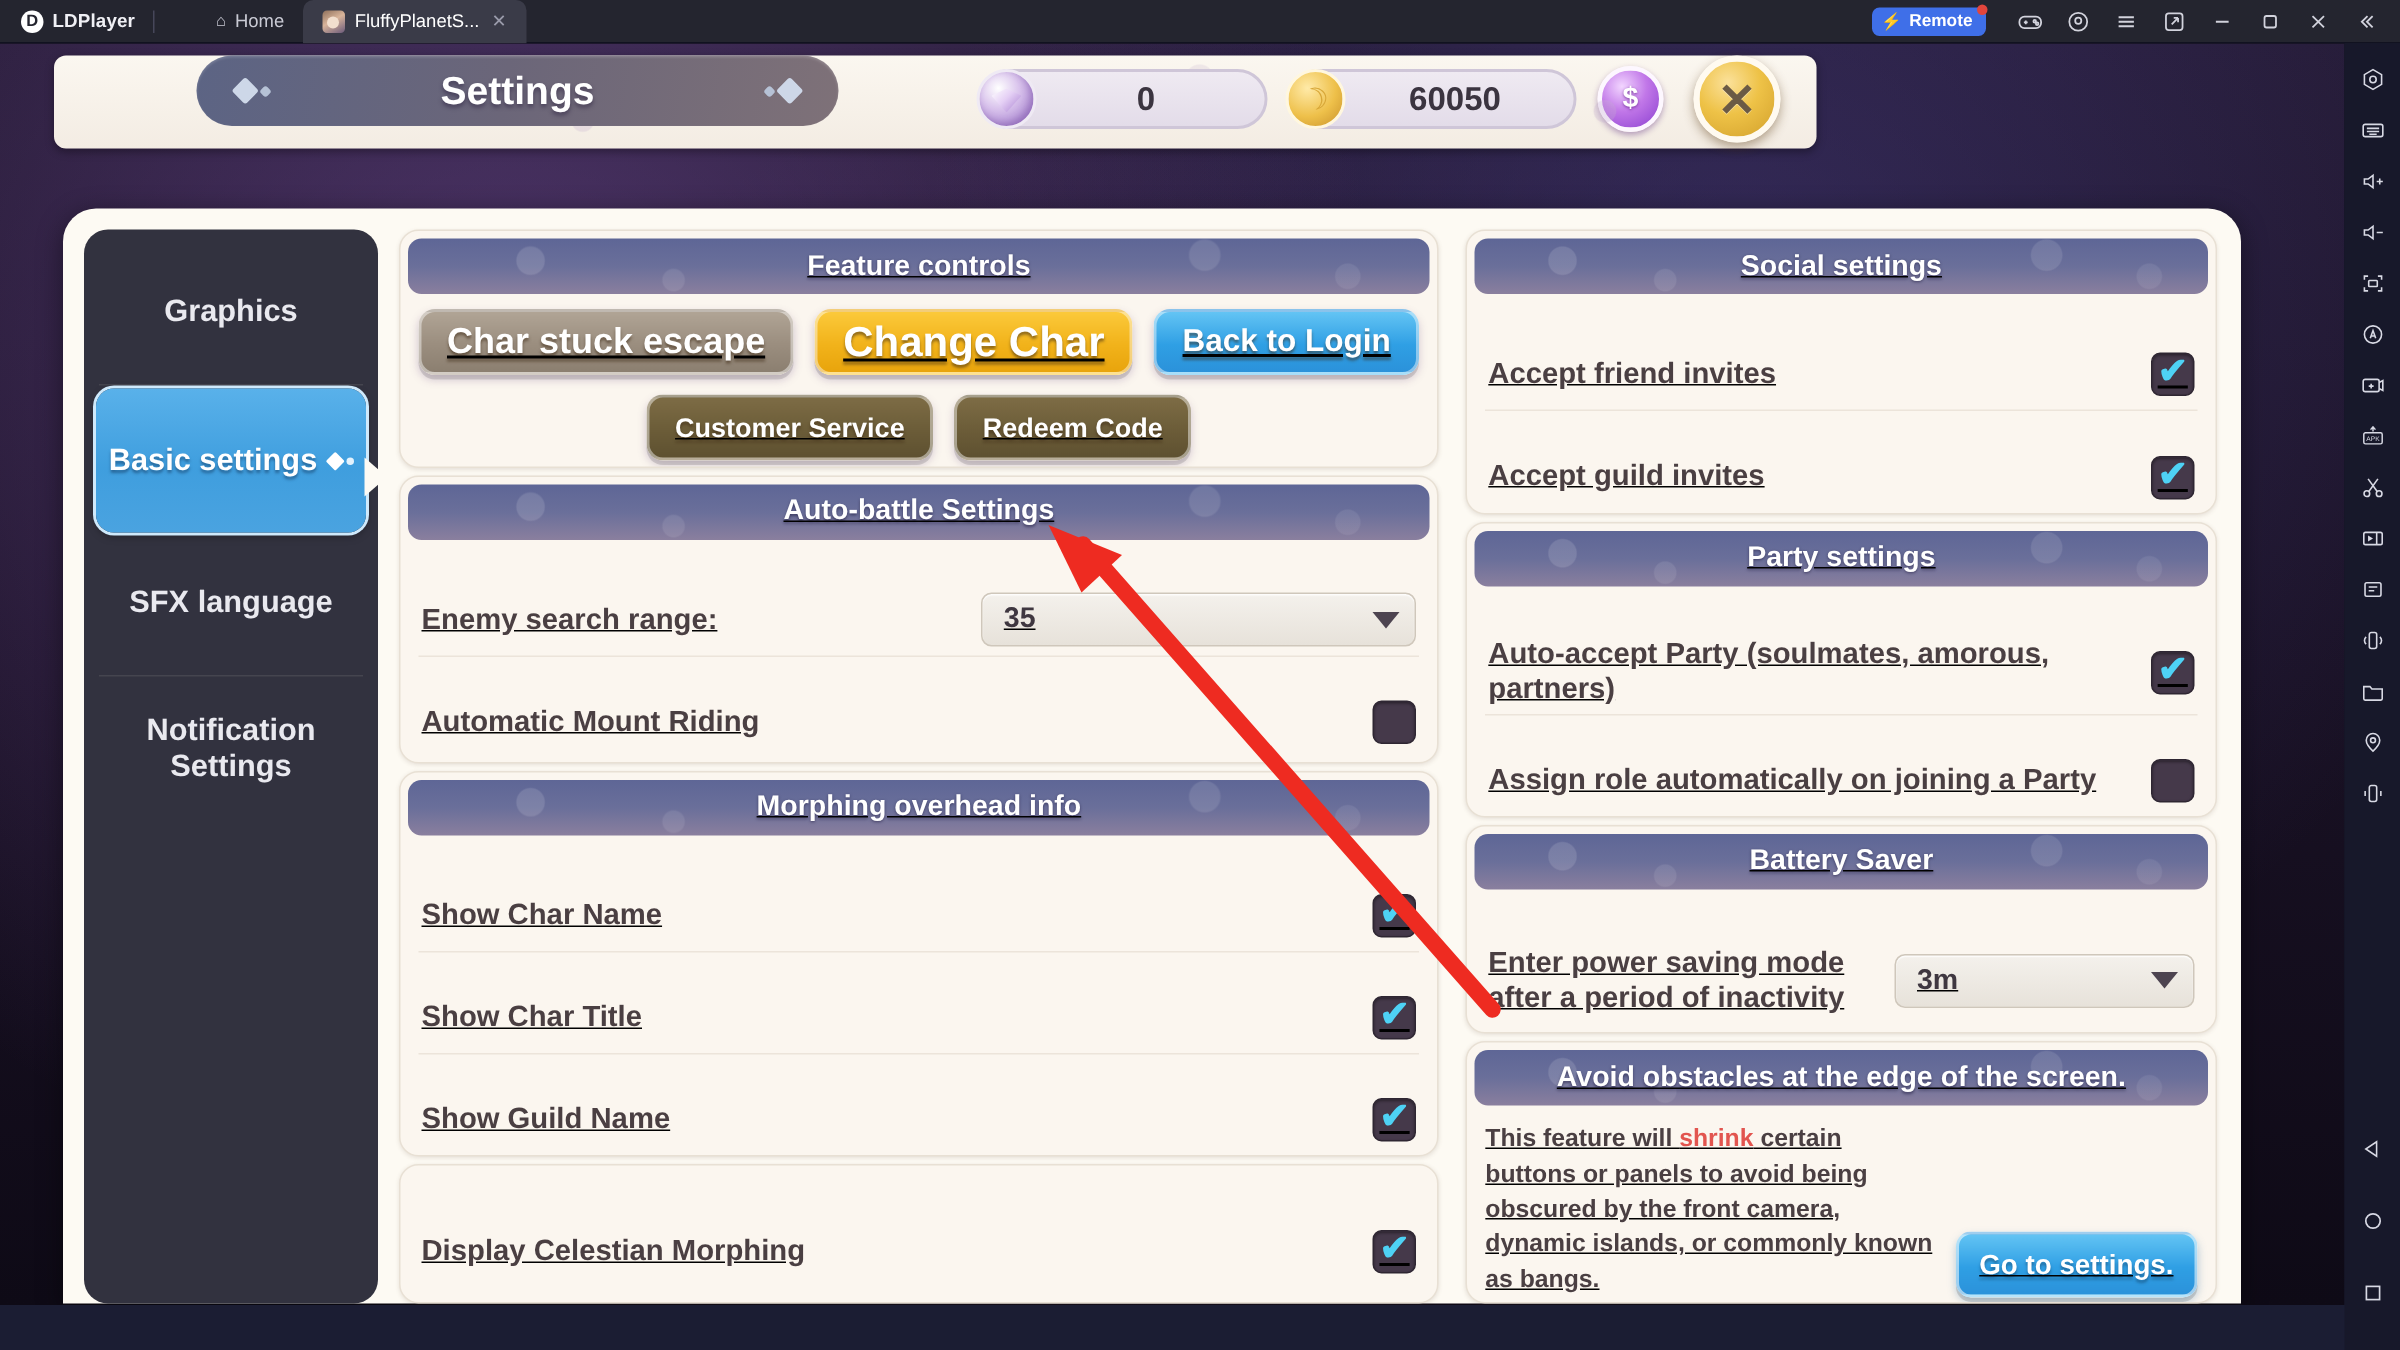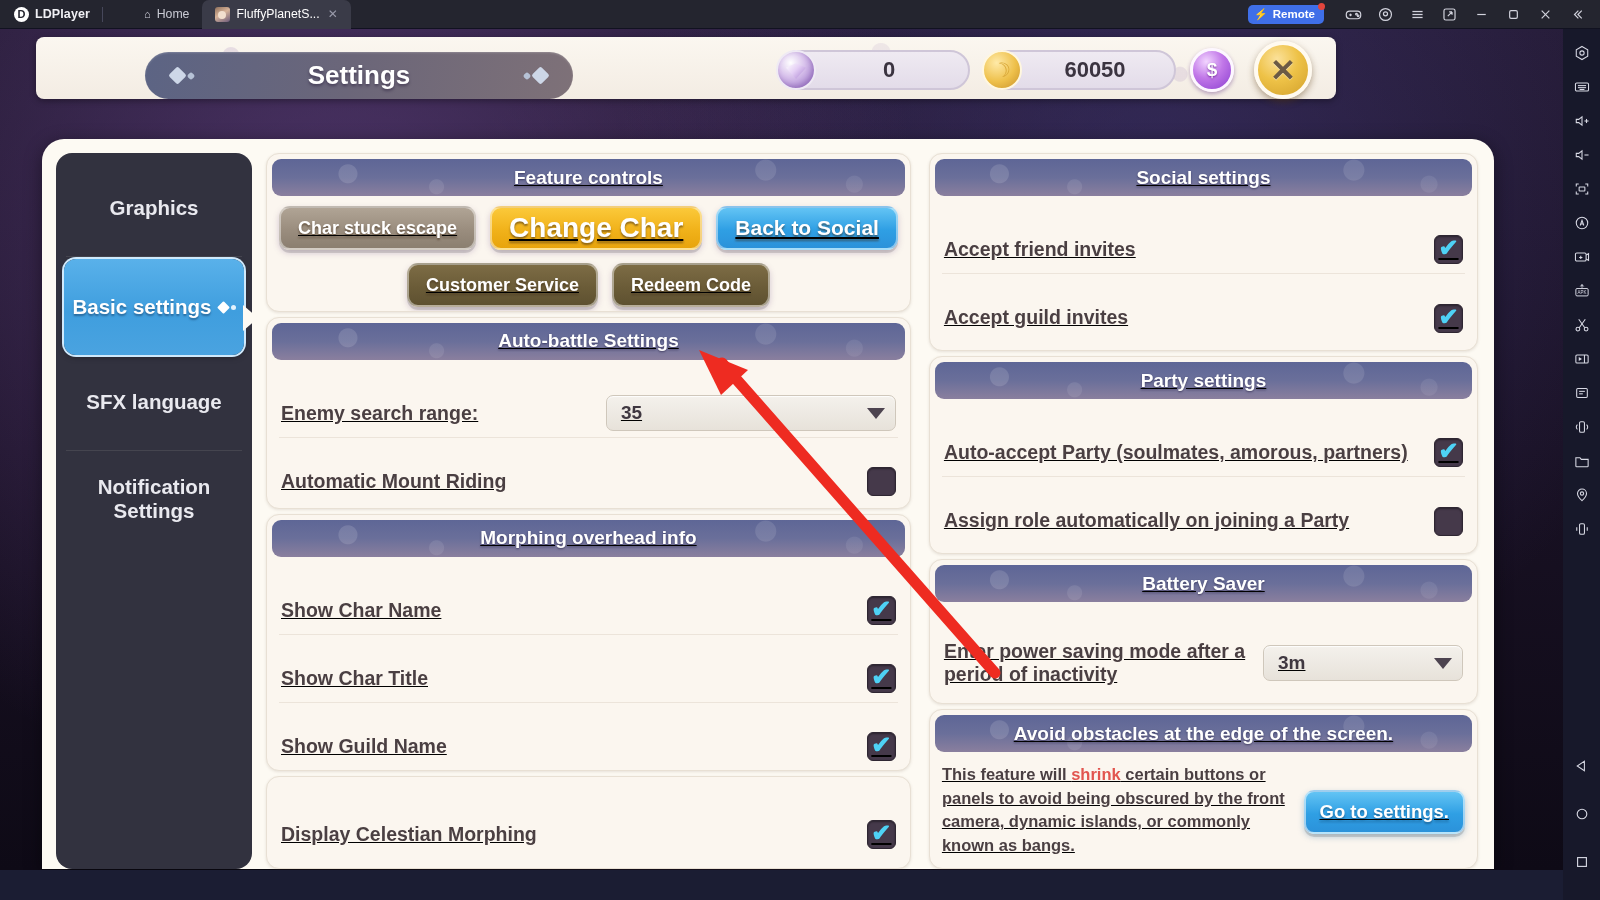--- a/index.html
+++ b/index.html
@@ -88,26 +88,25 @@
     position: absolute; inset: 0;
     background:
       radial-gradient(circle at 22% 25%, rgba(120,80,160,.50) 0%, rgba(0,0,0,0) 42%),
       radial-gradient(circle at 74% 18%, rgba(70,60,130,.48) 0%, rgba(0,0,0,0) 40%),
       radial-gradient(circle at 52% 60%, rgba(95,55,120,.30) 0%, rgba(0,0,0,0) 55%),
       linear-gradient(180deg,#241a33 0%,#191124 50%,#0e0a16 100%);
   }
 
   
   .game-header {
-    position: absolute; left: 36px; top: 8px; width: 1300px; height: 62px;
+    position: absolute; left: 36px; top: 8px; width: 1175px; height: 62px;
     background: linear-gradient(180deg,#fbf7f0 0%,#f3ece3 100%);
     border-radius: 8px;
-    display: flex; align-items: flex-end;
+    display: flex; align-items: flex-start;
     box-shadow: 0 2px 6px rgba(0,0,0,.35);
-    padding-left: 14px;
   }
   .header-pattern{
     position:absolute; inset:0; border-radius:8px; overflow:hidden; pointer-events:none;
     background-image:
       radial-gradient(circle at 15% 30%, rgba(196,176,206,.35) 0 8px, transparent 9px),
       radial-gradient(circle at 30% 70%, rgba(196,176,206,.28) 0 7px, transparent 8px),
       radial-gradient(circle at 65% 25%, rgba(196,176,206,.22) 0 9px, transparent 10px),
       radial-gradient(circle at 88% 60%, rgba(196,176,206,.30) 0 7px, transparent 8px);
   }
   .title-plate {
@@ -253,21 +252,21 @@
     text-shadow: 0 1px 2px rgba(30,25,60,.6);
   }
   .panel-body { padding: 10px 12px 12px 12px; }
 
   
   .btn-row { display: flex; gap: 14px; justify-content: center; align-items: center; }
   .btn-row.second { margin-top: 13px; }
   .gbtn {
     height: 44px; padding: 0 17px; border-radius: 11px;
     display: flex; align-items: center; justify-content: center;
-    font-size: 18px; font-weight: bold; color: #fff;
+    font-size: 24px; font-weight: bold; color: #fff;
     text-shadow: 0 2px 2px rgba(60,40,20,.55);
     box-shadow: 0 3px 0 rgba(0,0,0,.12), 0 3px 6px rgba(120,90,140,.30);
     border: 2px solid rgba(255,255,255,.45);
     white-space: nowrap;
   }
   .gbtn.grey   { background: linear-gradient(180deg,#b0a495 0%,#9a8d7e 55%,#8b7f70 100%); }
   .gbtn.gold   { background: linear-gradient(180deg,#fbc93a 0%,#f1b21a 55%,#e8a40c 100%); font-size: 28px; }
   .gbtn.blue   { background: linear-gradient(180deg,#63c4f4 0%,#2f9fe4 55%,#2b92da 100%); font-size: 21px; }
   .gbtn.brown  { background: linear-gradient(180deg,#7d6c45 0%,#6b5c38 55%,#5e5130 100%); font-size: 18px; }
 
@@ -293,21 +292,21 @@
     border: 1px solid #cfc7bb;
     display: flex; align-items: center; padding: 0 10px 0 14px;
     box-shadow: inset 0 1px 1px rgba(255,255,255,.9);
   }
   .dd-val { color: #3f3740; font-size: 19px; font-weight: bold; flex: 1; }
   .dd-caret { width: 0; height: 0; border-left: 9px solid transparent; border-right: 9px solid transparent; border-top: 11px solid #4d4450; }
 
   .dd.wide { min-width: 200px; }
 
   
-  .ao-body { display: flex; align-items: center; gap: 12px; padding: 11px 12px 14px 12px; }
+  .ao-body { display: flex; align-items: flex-end; gap: 12px; padding: 11px 12px 14px 12px; }
   .ao-text { color: #4a3f42; font-size: 16.5px; font-weight: bold; line-height: 1.42; flex: 1; }
   .ao-text .hl { color: #e2554f; }
   .go-btn {
     flex: none; height: 44px; padding: 0 14px; border-radius: 10px;
     background: linear-gradient(180deg,#63c4f4 0%,#2f9fe4 55%,#2b92da 100%);
     border: 2px solid rgba(255,255,255,.55);
     display: flex; align-items: center; justify-content: center;
     color: #fff; font-size: 18.5px; font-weight: bold;
     text-shadow: 0 2px 2px rgba(20,70,110,.6);
     box-shadow: 0 3px 0 rgba(0,0,0,.12), 0 3px 6px rgba(60,120,170,.35);
@@ -466,21 +465,21 @@
         <div class="col">
 
           <div class="panel">
             <div class="panel-head">
               <span class="panel-title">Feature controls</span>
             </div>
             <div class="panel-body">
               <div class="btn-row">
                 <div class="gbtn grey">Char stuck escape</div>
                 <div class="gbtn gold">Change Char</div>
-                <div class="gbtn blue">Back to Social</div>
+                <div class="gbtn blue">Back to Login</div>
               </div>
               <div class="btn-row second">
                 <div class="gbtn brown">Customer Service</div>
                 <div class="gbtn brown">Redeem Code</div>
               </div>
             </div>
           </div>
 
           <div class="panel">
             <div class="panel-head">

